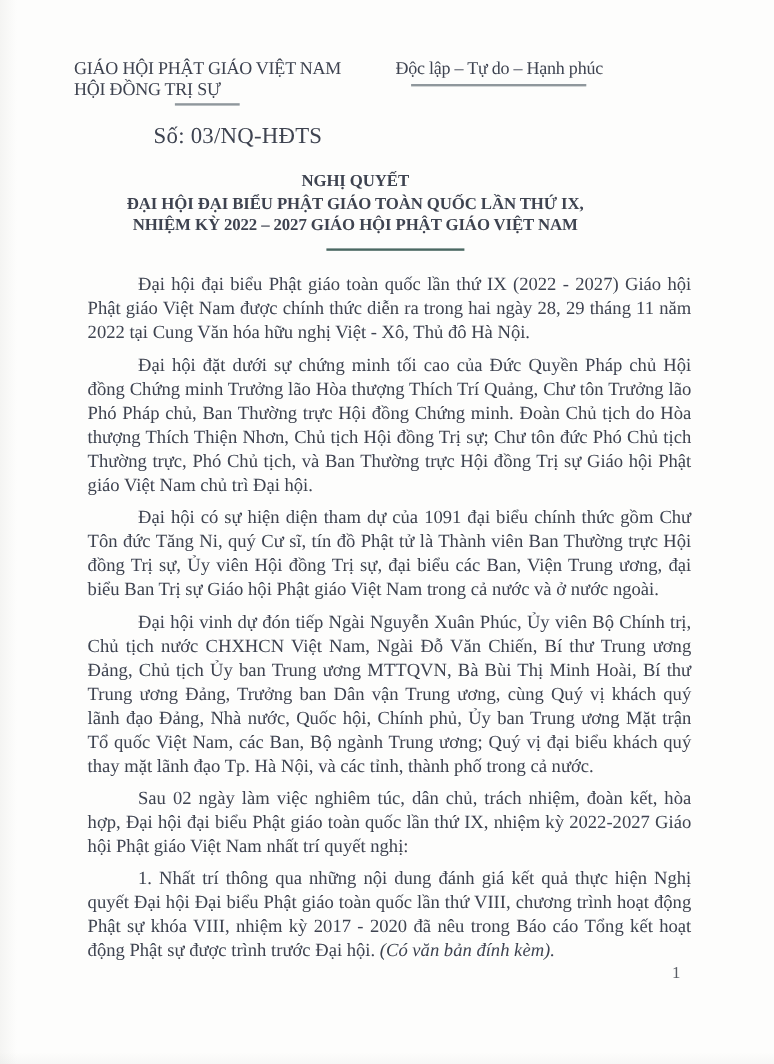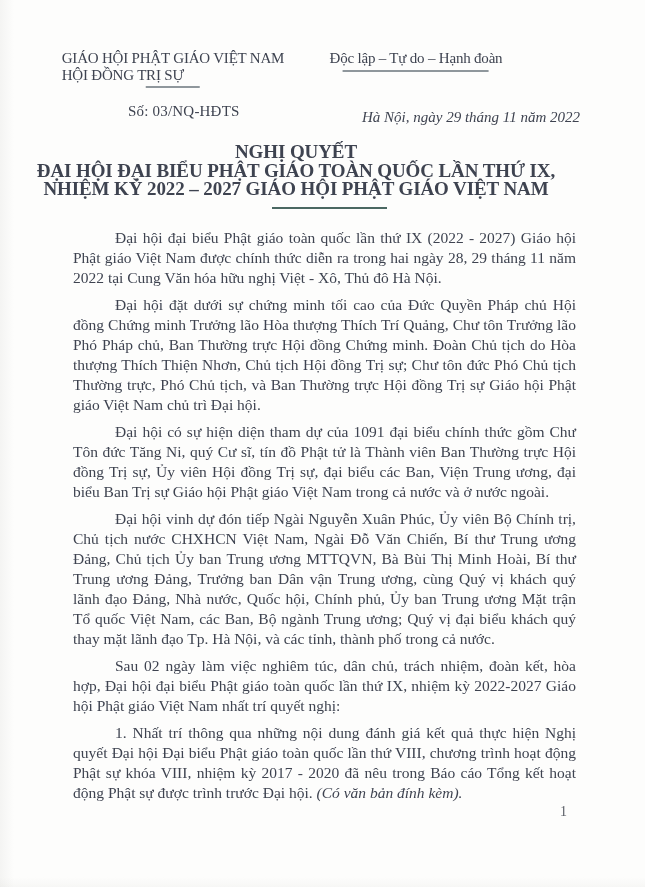--- a/index.html
+++ b/index.html
@@ -35,32 +35,32 @@
   .hdr-national{left:416px;}
   .hdr-rule{
     height:2px;background:var(--header-rule);
     margin:3px auto 0;border:none;
   }
   .hdr-org .hdr-rule{width:54px;}
   .hdr-national .hdr-rule{width:146px;}
 
   .doc-number{
     position:absolute;top:103px;left:128px;
-    font-size:15px;letter-spacing:.2px;white-space:nowrap;
+    font-size:19px;letter-spacing:.2px;white-space:nowrap;
   }
   .place-date{
     position:absolute;top:109px;left:471px;
     transform:translateX(-50%);
     font-style:italic;font-size:15px;white-space:nowrap;
   }
 
   .doc-title{
     position:absolute;top:143px;left:0;width:592px;
     text-align:center;font-weight:bold;
-    font-size:19px;line-height:18.5px;
+    font-size:14px;line-height:18.5px;
     letter-spacing:-0.1px;
   }
   .doc-title .t-line{white-space:nowrap;}
   .title-rule{
     position:absolute;top:207px;left:272px;
     width:115px;height:2px;background:var(--title-rule);border:none;
   }
 
   .body-text{
     position:absolute;top:228px;left:73px;width:503px;
@@ -80,27 +80,26 @@
 
 <div class="page">
 
   <div class="hdr-block hdr-org">
     <div class="t-line">GIÁO HỘI PHẬT GIÁO VIỆT NAM</div>
     <div class="t-line">HỘI ĐỒNG TRỊ SỰ</div>
     <div class="hdr-rule"></div>
   </div>
 
   <div class="hdr-block hdr-national">
-    <div class="t-line">Độc lập – Tự do – Hạnh đoàn</div>
+    <div class="t-line">Độc lập – Tự do – Hạnh phúc</div>
     <div class="hdr-rule"></div>
   </div>
 
   <div class="doc-number">Số: 03/NQ-HĐTS</div>
 
-  <div class="place-date">Hà Nội, ngày 29 tháng 11 năm 2022</div>
 
   <div class="doc-title">
     <div class="t-line">NGHỊ QUYẾT</div>
     <div class="t-line">ĐẠI HỘI ĐẠI BIỂU PHẬT GIÁO TOÀN QUỐC LẦN THỨ IX,</div>
     <div class="t-line">NHIỆM KỲ 2022 – 2027 GIÁO HỘI PHẬT GIÁO VIỆT NAM</div>
   </div>
   <div class="title-rule"></div>
 
   <div class="body-text">
     <p>Đại hội đại biểu Phật giáo toàn quốc lần thứ IX (2022 - 2027) Giáo hội Phật giáo Việt Nam được chính thức diễn ra trong hai ngày 28, 29 tháng 11 năm 2022 tại Cung Văn hóa hữu nghị Việt - Xô, Thủ đô Hà Nội.</p>

